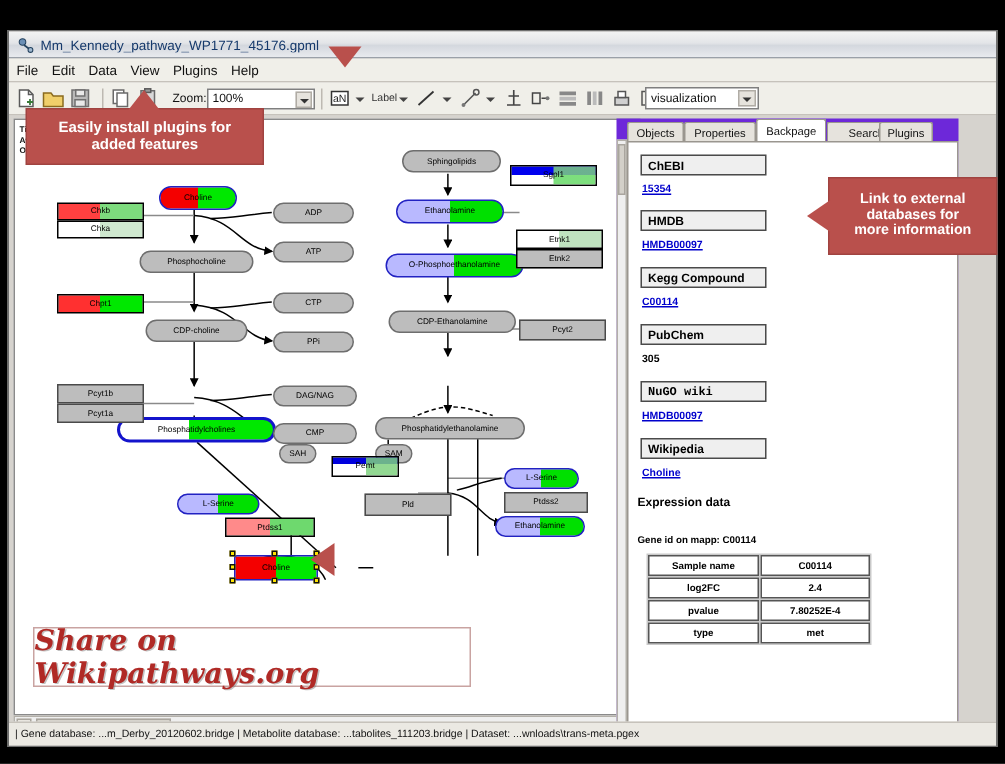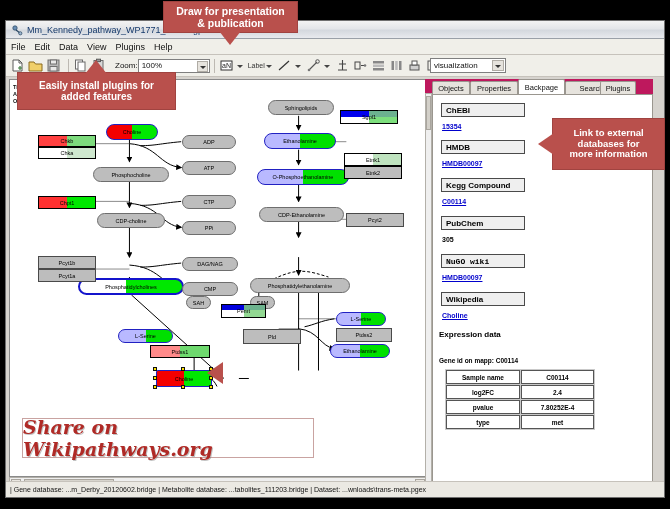--- a/index.html
+++ b/index.html
@@ -51,21 +51,21 @@
   .pl-node{border:2px solid #1414cc;border-radius:10px;background:linear-gradient(to right,#ffffff 0 45%,#00e800 45% 100%);}
   .gene{border:1px solid #4a4a4a;background:#bdbdbd;}
   .gene-box{border:1px solid #000;background:#fff;}
 
   svg.edges{position:absolute;left:0;top:0;width:100%;height:100%;overflow:visible;}
 
   
   .handle{position:absolute;width:4px;height:4px;background:#ffe400;border:1px solid #111;box-sizing:border-box;}
 
   
-  .right-panel{position:absolute;left:419px;top:58px;width:228px;height:411px;background:#be185d;}
+  .right-panel{position:absolute;left:405px;top:58px;width:228px;height:411px;background:#6d28d9;}
   .tabstrip{position:absolute;left:7px;top:0;width:221px;height:15px;}
   .tab{position:absolute;top:2px;height:13px;background:#e6e3dd;border:1px solid #9a968f;border-bottom:none;box-sizing:border-box;font-size:7.5px;color:#111;display:flex;align-items:center;justify-content:center;padding:0 3px;border-radius:2px 2px 0 0;}
   .tab.active{background:#fff;top:0;height:15px;z-index:3;}
   .panel-body{position:absolute;left:7px;top:15px;width:221px;height:396px;background:#fff;border:1px solid #9a968f;box-sizing:border-box;overflow:hidden;}
   .panel-vscroll{position:absolute;left:0;top:14px;width:7px;height:397px;background:#efefef;border:1px solid #b3b0a9;box-sizing:border-box;}
   .panel-vscroll .thumb{position:absolute;left:0;top:2px;width:5px;height:34px;background:#d3d0c9;border:1px solid #a9a59e;box-sizing:border-box;}
 
   .db-head{position:absolute;height:14px;background:#efefef;border:1px solid #4a4a4a;box-sizing:border-box;
     font-size:8px;font-weight:bold;color:#000;display:flex;align-items:center;padding-left:4px;}
   .db-link{position:absolute;font-size:7px;color:#0000cc;text-decoration:underline;font-weight:bold;}
@@ -507,24 +507,20 @@
 
       </div>
     </div>
 
     <div class="statusbar">
       <span class="st">| Gene database: ...m_Derby_20120602.bridge | Metabolite database: ...tabolites_111203.bridge | Dataset: ...wnloads\trans-meta.pgex</span>
     </div>
 
   </div>
 
-  <div class="callout" style="left:164px;top:2px;width:133px;height:30px;font-size:10.5px;">
-    <span style="white-space:pre-line;">Draw for presentation
-&amp; publication</span>
-  </div>
   <div class="arrow-dn" style="left:219px;top:31px;"></div>
 
   <div class="callout" style="left:18px;top:73px;width:157px;height:36px;font-size:10px;">
     <span style="white-space:pre-line;">Easily install plugins for
 added features</span>
   </div>
   <div class="arrow-up" style="left:85px;top:60px;"></div>
 
   <div class="callout" style="left:553px;top:119px;width:111px;height:50px;font-size:9.5px;">
     <span style="white-space:pre-line;">Link  to external

